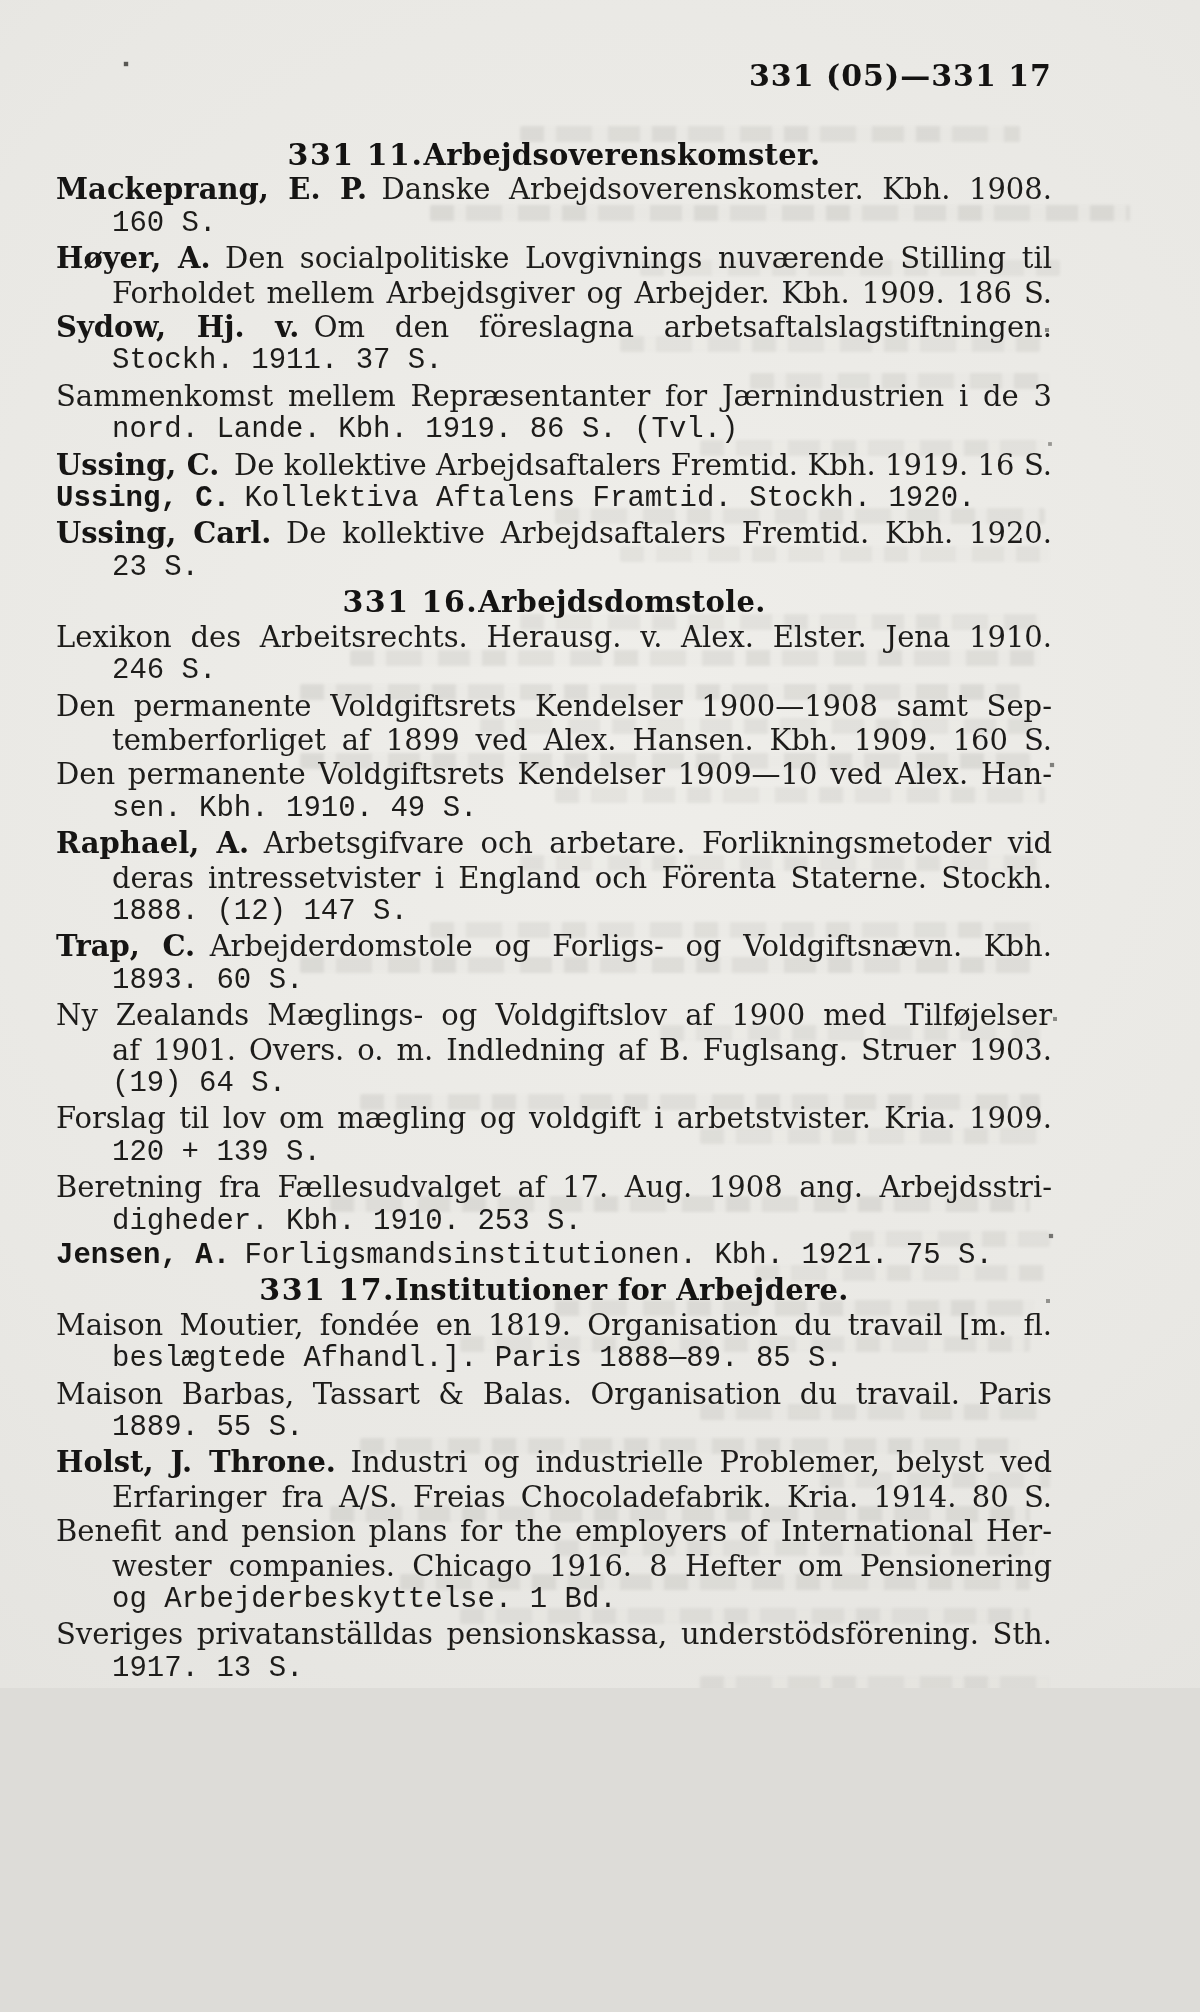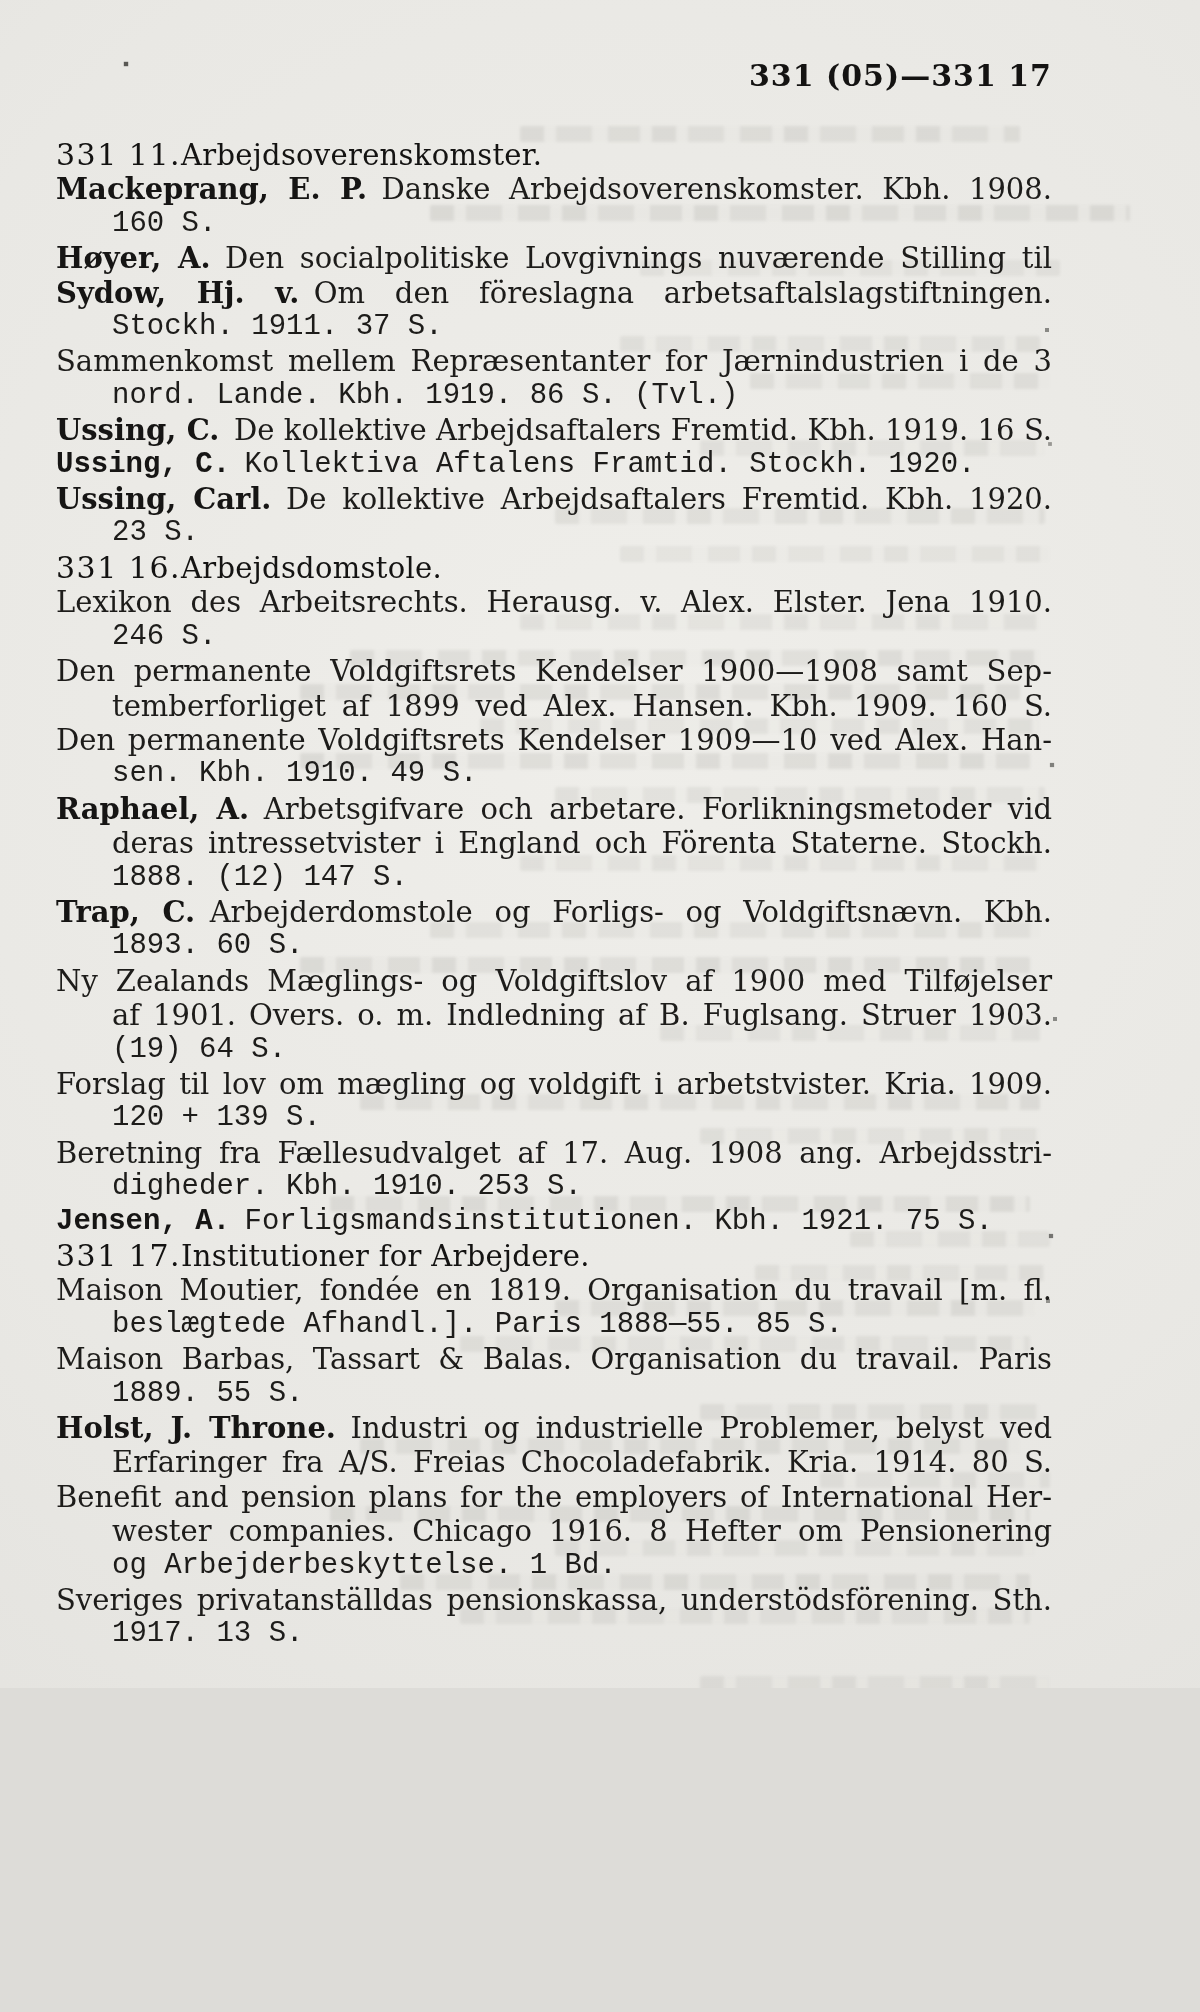--- a/index.html
+++ b/index.html
@@ -66,23 +66,23 @@
     position: absolute;
     top: 138px;
     left: 56px;
     width: 996px;
     font-size: 29px;
     line-height: 34.4px;
   }
 
   .section-heading {
     display: flex;
-    justify-content: flex-start;
+    justify-content: center;
     align-items: baseline;
-    font-weight: normal;
+    font-weight: bold;
     color: #141312;
   }
   .sec-num { font-size: 30px; letter-spacing: 1.5px; }
   .sec-title { letter-spacing: 0.3px; }
 
   .line {
     text-align: justify;
     text-align-last: justify;
   }
   .line.final { text-align-last: left; font-family: Liberation Mono, monospace; }
@@ -148,20 +148,21 @@
       <div class="section-heading">
         <span class="sec-num">331 11.</span>
         <span class="sec-title">Arbejdsoverenskomster.</span>
       </div>
       <div class="entry">
         <div class="line"><b class="author">Mackeprang, E. P.</b> Danske Arbejdsoverenskomster. Kbh. 1908.</div>
         <div class="line cont final">160 S.</div>
       </div>
       <div class="entry">
         <div class="line"><b class="author">Høyer, A.</b> Den socialpolitiske Lovgivnings nuværende Stilling til</div>
+        <div class="line cont">Forholdet mellem Arbejdsgiver og Arbejder. Kbh. 1909. 186 S.</div>
       </div>
       <div class="entry">
         <div class="line"><b class="author">Sydow, Hj. v.</b> Om den föreslagna arbetsaftalslagstiftningen.</div>
         <div class="line cont final">Stockh. 1911. 37 S.</div>
       </div>
       <div class="entry">
         <div class="line">Sammenkomst mellem Repræsentanter for Jærnindustrien i de 3</div>
         <div class="line cont final">nord. Lande. Kbh. 1919. 86 S. (Tvl.)</div>
       </div>
       <div class="entry">
@@ -214,21 +215,21 @@
       </div>
       <div class="entry">
         <div class="line final"><b class="author">Jensen, A.</b> Forligsmandsinstitutionen. Kbh. 1921. 75 S.</div>
       </div>
       <div class="section-heading">
         <span class="sec-num">331 17.</span>
         <span class="sec-title">Institutioner for Arbejdere.</span>
       </div>
       <div class="entry">
         <div class="line">Maison Moutier, fondée en 1819. Organisation du travail [m. fl.</div>
-        <div class="line cont final">beslægtede Afhandl.]. Paris 1888—55. 85 S.</div>
+        <div class="line cont final">beslægtede Afhandl.]. Paris 1888—89. 85 S.</div>
       </div>
       <div class="entry">
         <div class="line">Maison Barbas, Tassart &amp; Balas. Organisation du travail. Paris</div>
         <div class="line cont final">1889. 55 S.</div>
       </div>
       <div class="entry">
         <div class="line"><b class="author">Holst, J. Throne.</b> Industri og industrielle Problemer, belyst ved</div>
         <div class="line cont">Erfaringer fra A/S. Freias Chocoladefabrik. Kria. 1914. 80 S.</div>
       </div>
       <div class="entry">

